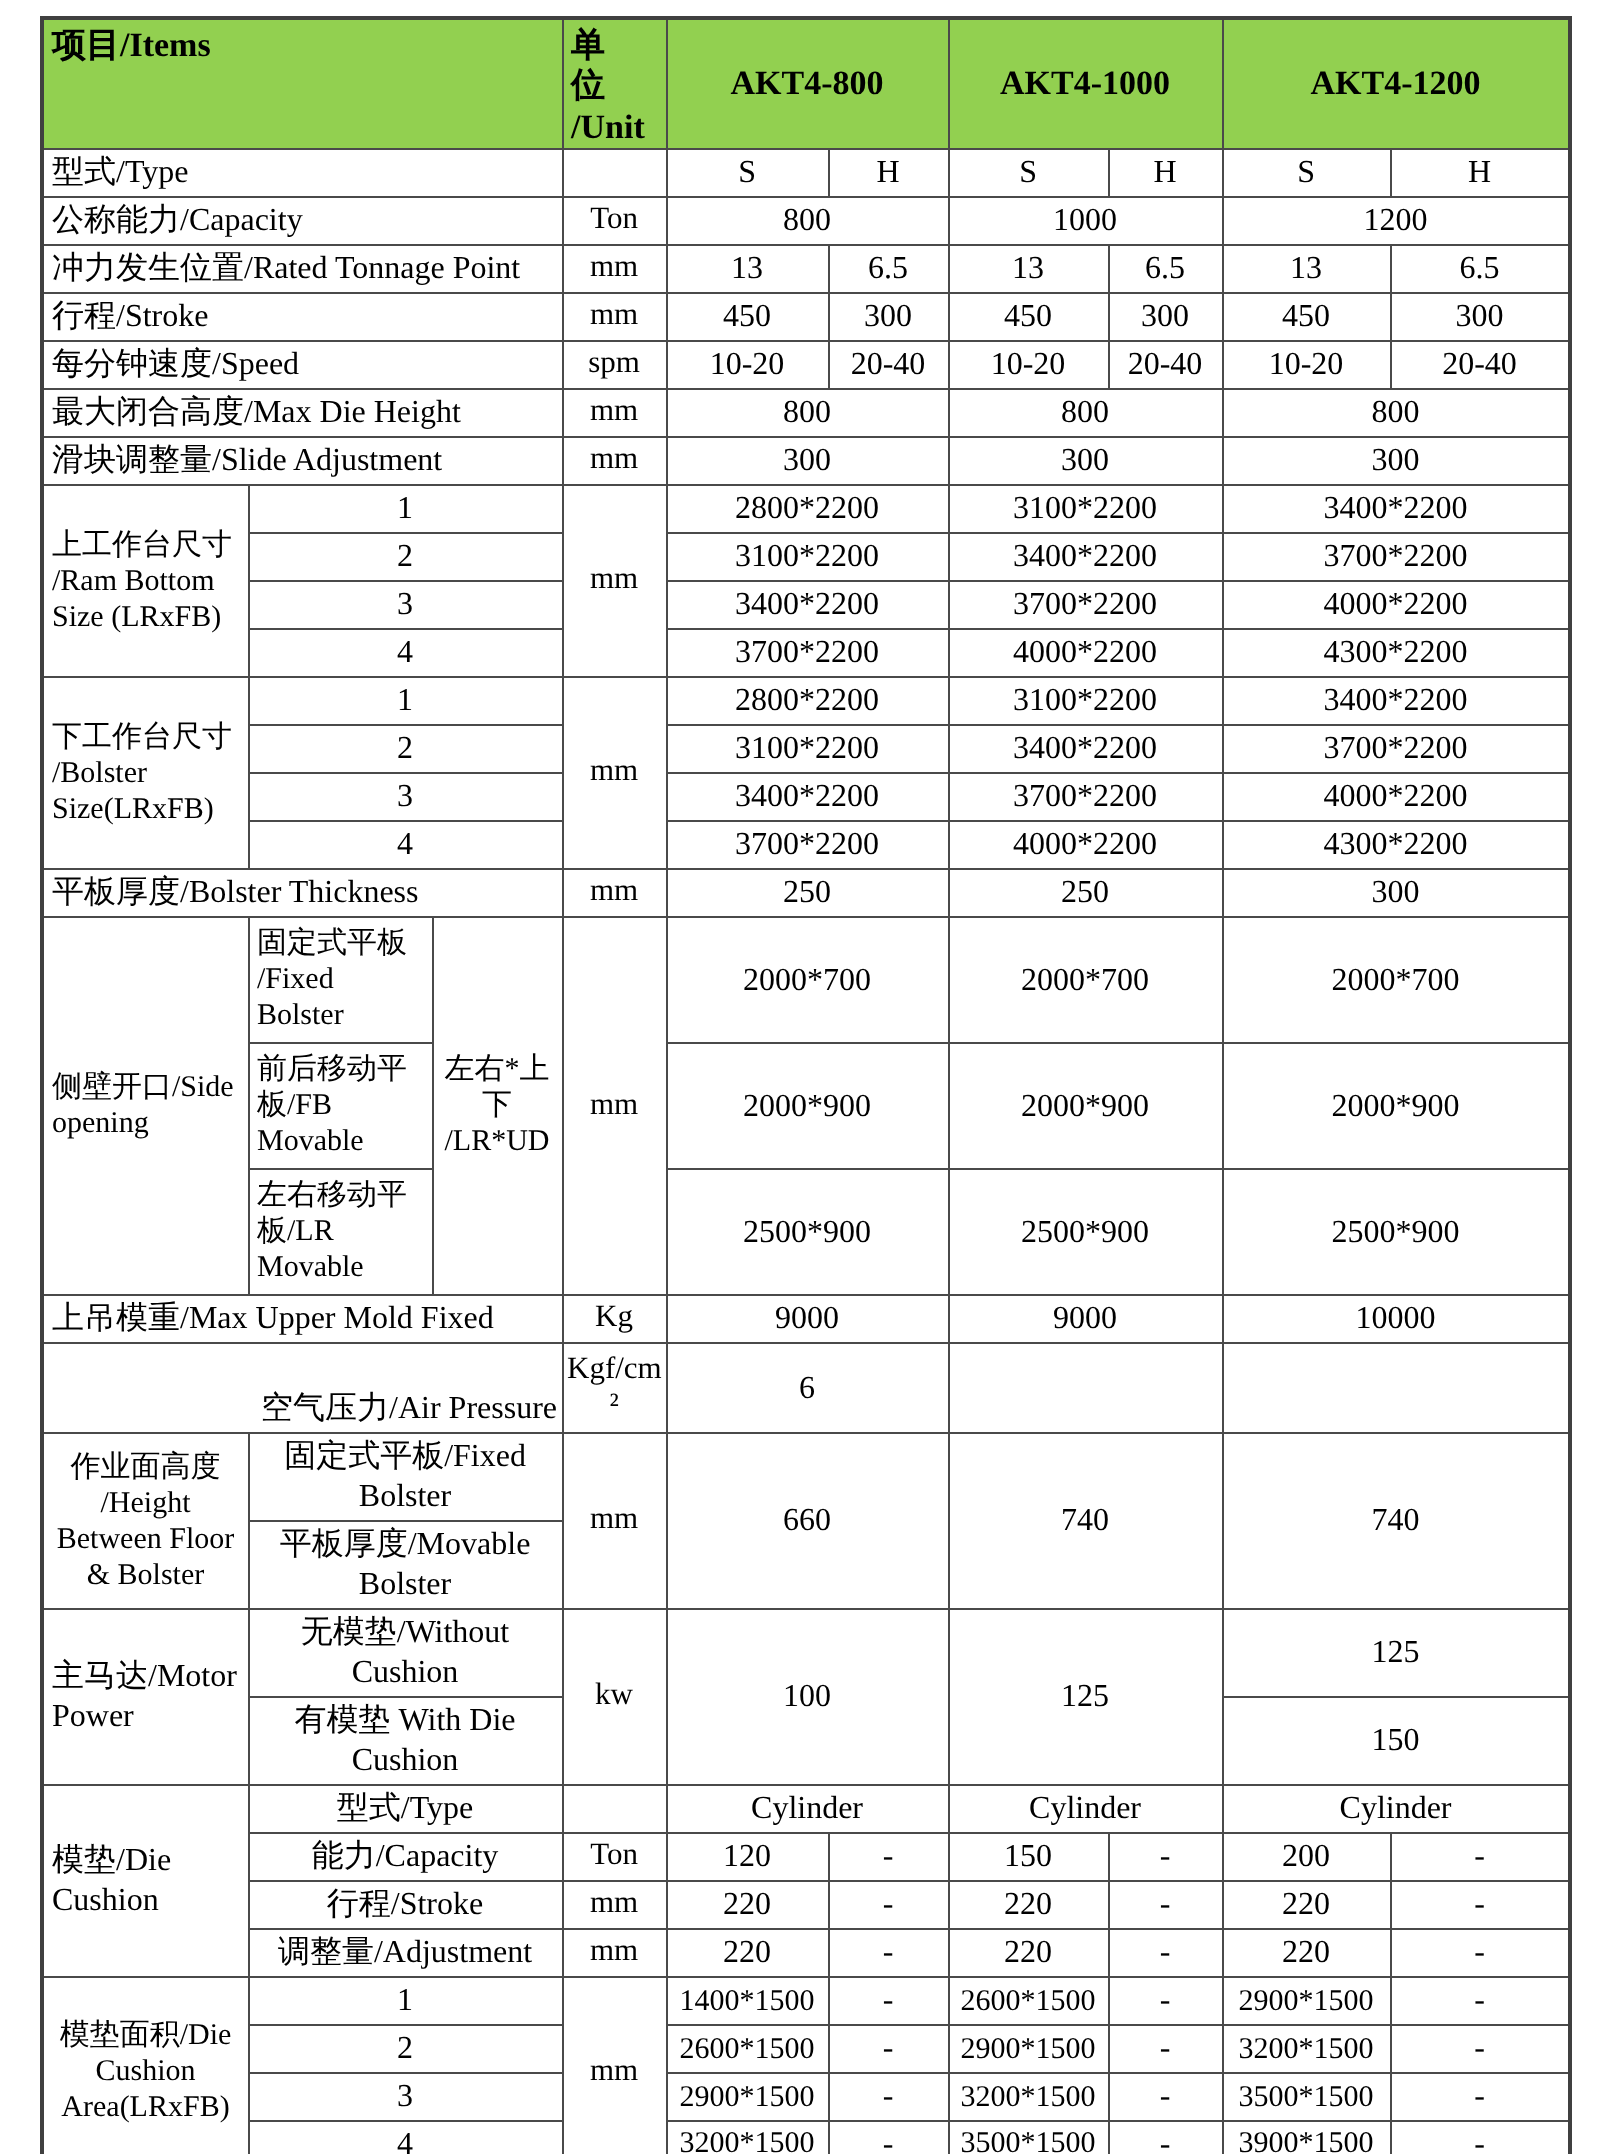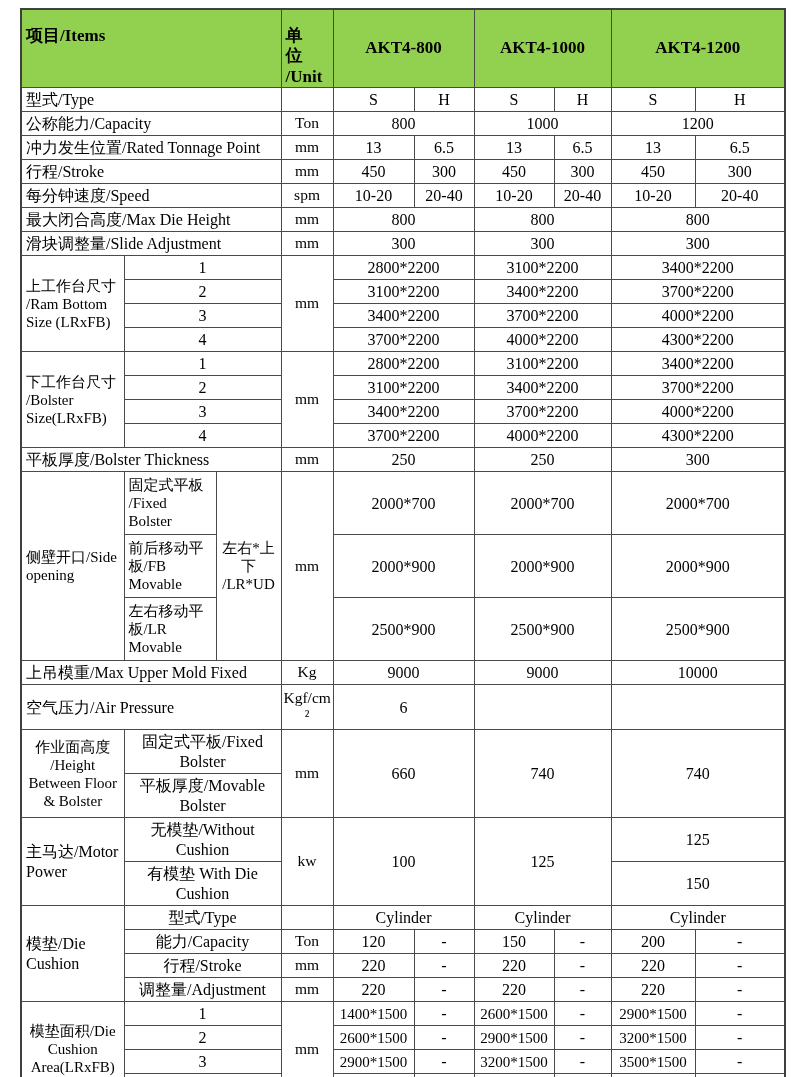--- a/index.html
+++ b/index.html
@@ -20,22 +20,22 @@
     border: 1px solid #4a4a4a;
     padding: 0 2px;
     text-align: center;
     vertical-align: middle;
     font-size: 16px;
     line-height: 1.2;
     overflow: hidden;
   }
   .pre { white-space: pre-line; }
   .left { text-align: left; padding-left: 4px; }
-  .vtop { vertical-align: top; padding-top: 16px; margin-left: 35px; }
-  .vbottom { vertical-align: bottom; padding-bottom: 12px; }
+  .vtop { vertical-align: top; padding-top: 3px; margin-left: 35px; }
+  .vbottom { vertical-align: bottom; padding-bottom: 2px; text-align: right; }
   tr.hdr td {
     background: #92d050;
     font-weight: bold;
     font-size: 17px;
   }
   .small { font-size: 15px; }
   .unitcell { font-size: 15.5px; }
 </style>
 </head>
 <body>

